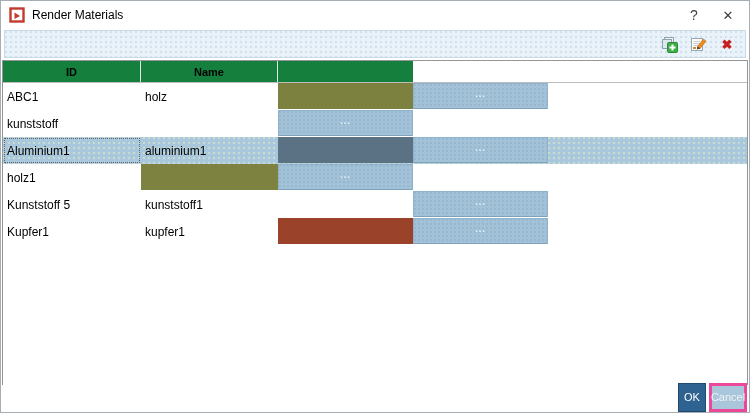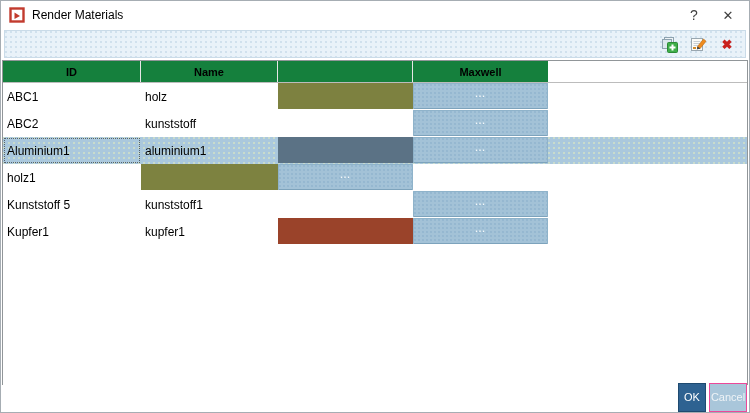--- a/index.html
+++ b/index.html
@@ -66,21 +66,21 @@
     color:#f4f8fa; font-size:9px; font-weight:bold; letter-spacing:1px;
     display:flex; align-items:center; justify-content:center; line-height:1; padding-bottom:4px;
   }
   
   .footer {
     position:absolute; left:0; right:0; bottom:0; height:27px; background:#fff;
     display:flex; align-items:center; justify-content:flex-end; gap:3px; padding:0 2px 3px 0;
   }
   .btn { height:29px; font-size:11px; display:flex; align-items:center; justify-content:center; border-radius:0; }
   .btn-ok { width:28px; background:#2e6291; border:1px solid #1e4a70; color:#ffffff; }
-  .btn-cancel { width:38px; background:#a9c6da; border:1px solid #ec4899; color:#eef3f6; }
+  .btn-cancel { width:38px; background:#a9c6da; border:3px solid #ec4899; color:#eef3f6; }
 </style>
 </head>
 <body>
 
 <div class="dialog">
 
   <div class="titlebar">
     <svg class="app-icon" viewBox="0 0 16 16">
       <rect x="1.5" y="1.5" width="13" height="13" fill="#ffffff" stroke="#c23b2e" stroke-width="2.4"></rect>
       <path d="M5.5 5.5 L11 9 L5.5 12 Z" fill="#c23b2e"></path>
@@ -115,37 +115,35 @@
         <span class="delete-glyph">✖</span>
       </span>
     </div>
   </div>
 
   <div class="table">
     <div class="grid-row thead">
       <div class="cell">ID</div>
       <div class="cell">Name</div>
       <div class="cell"></div>
-      <div class="cell">Maxwell</div>
     </div>
     <div>
     <div class="grid-row row">
       <div class="cell id-cell">ABC1</div>
       <div class="cell name-cell">holz</div>
       <div class="cell preview-cell">
         <div class="swatch" style="background: rgb(125, 129, 64);"></div>
       </div>
       <div class="cell action-cell">
         <div class="action-btn">...</div>
       </div>
       <div class="cell maxwell-cell"></div>
     </div>
 
     <div class="grid-row row">
-      <div class="cell id-cell">ABC2</div>
       <div class="cell name-cell">kunststoff</div>
       <div class="cell preview-cell">
         <div class="swatch empty"></div>
       </div>
       <div class="cell action-cell">
         <div class="action-btn">...</div>
       </div>
       <div class="cell maxwell-cell"></div>
     </div>
 

